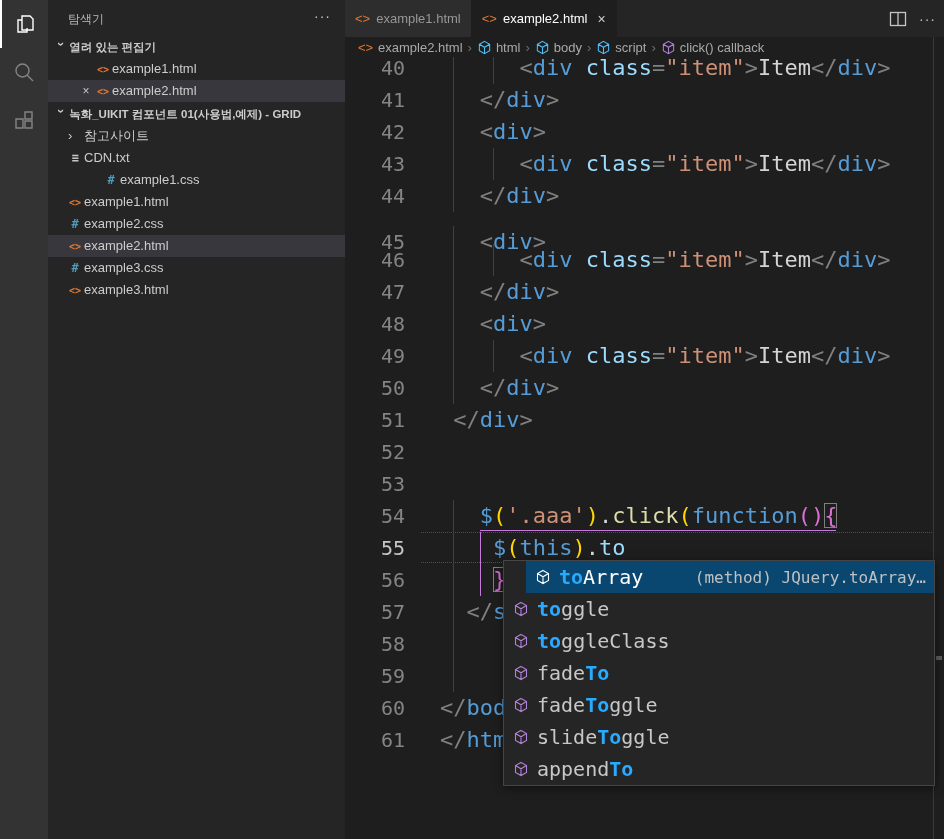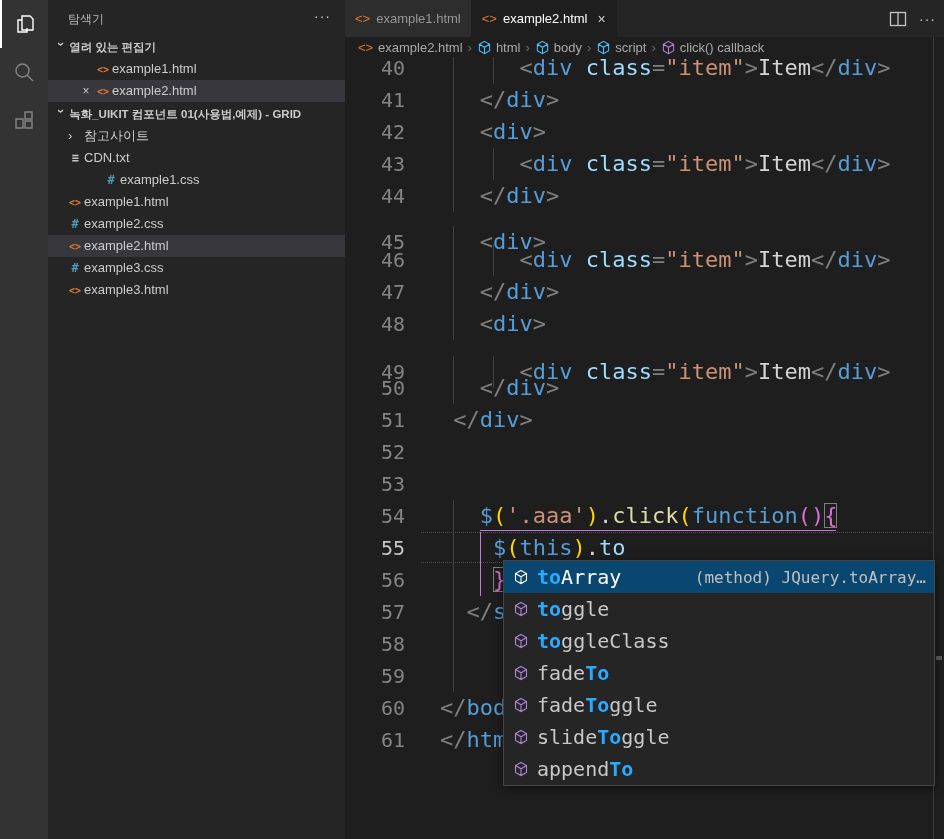--- a/index.html
+++ b/index.html
@@ -56,21 +56,21 @@
   .box{outline:1px solid #7f7f7f;outline-offset:-1px;}
   .iguide{position:absolute;top:0;width:1px;height:32px;background:#404040;}
   .iguide.pink{background:#c678dd;}
   .hl-line{position:absolute;left:76px;width:857px;height:31px;border-top:1px dotted rgba(210,210,210,.28);
            border-bottom:1px dotted rgba(210,210,210,.28);box-sizing:border-box;}
   .pink-h{position:absolute;height:1px;background:#c678dd;}
   
   .suggest{position:absolute;left:503px;top:560px;width:430px;background:#252526;border:1px solid #454545;
            z-index:30;box-shadow:0 2px 8px rgba(0,0,0,.5);}
   .srow{height:32px;display:flex;align-items:center;cursor:pointer;}
-  .srow.selected{background:#094771;}
+  .srow.selected{background:#094771;margin-left:22px;}
   .srow svg{flex:0 0 16px;margin:0 8px 0 9px;stroke:#b180d7;fill:none;stroke-width:1;}
   .srow.selected svg{stroke:#ffffff;}
   .slabel{font:20px/32px "DejaVu Sans Mono",monospace;color:#c8c8c8;white-space:pre;}
   .srow.selected .slabel{color:#ffffff;}
   .slabel .hl{color:#2aaaff;font-weight:bold;}
   .sdetail{margin-left:auto;padding-right:8px;font:16px "DejaVu Sans Mono",monospace;color:#c0c0c0;
            white-space:nowrap;overflow:hidden;}
 </style>
 </head>
 <body>
@@ -166,21 +166,21 @@
       <div class="crow" style="top: 276px;">
         <b class="iguide" style="left: 108.24px;"></b>
         <span class="ln">47</span>
         <pre class="ctext"><span class="cw">   </span><span class="cp">&lt;/</span><span class="ct">div</span><span class="cp">&gt;</span></pre>
       </div>
       <div class="crow" style="top: 308px;">
         <b class="iguide" style="left: 108.24px;"></b>
         <span class="ln">48</span>
         <pre class="ctext"><span class="cw">   </span><span class="cp">&lt;</span><span class="ct">div</span><span class="cp">&gt;</span></pre>
       </div>
-      <div class="crow" style="top: 340px; margin-top: 16px;">
+      <div class="crow" style="top: 340px;">
         <b class="iguide" style="left: 108.24px;"></b>
         <b class="iguide" style="left: 147.96px;"></b>
         <span class="ln">49</span>
         <pre class="ctext"><span class="cw">      </span><span class="cp">&lt;</span><span class="ct">div</span><span class="cw"> </span><span class="ca">class</span><span class="cp">=</span><span class="cs">"item"</span><span class="cp">&gt;</span><span class="cx">Item</span><span class="cp">&lt;/</span><span class="ct">div</span><span class="cp">&gt;</span></pre>
       </div>
       <div class="crow" style="top: 372px;">
         <b class="iguide" style="left: 108.24px;"></b>
         <span class="ln">50</span>
         <pre class="ctext"><span class="cw">   </span><span class="cp">&lt;/</span><span class="ct">div</span><span class="cp">&gt;</span></pre>
       </div>

